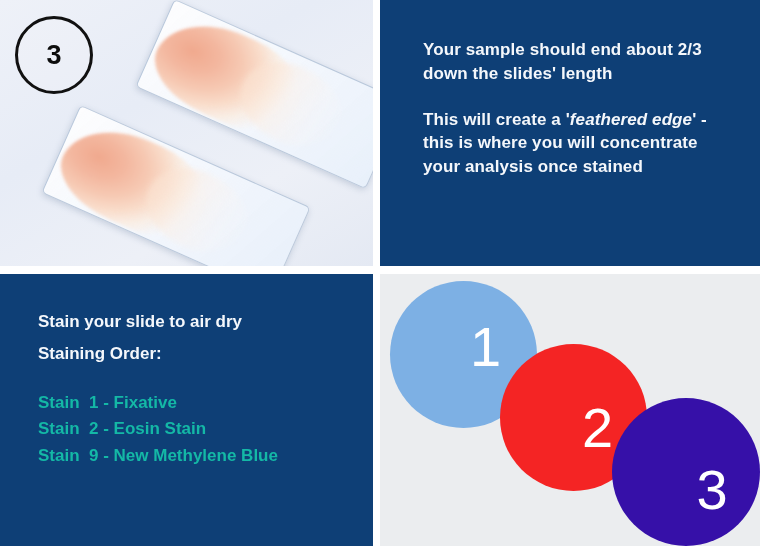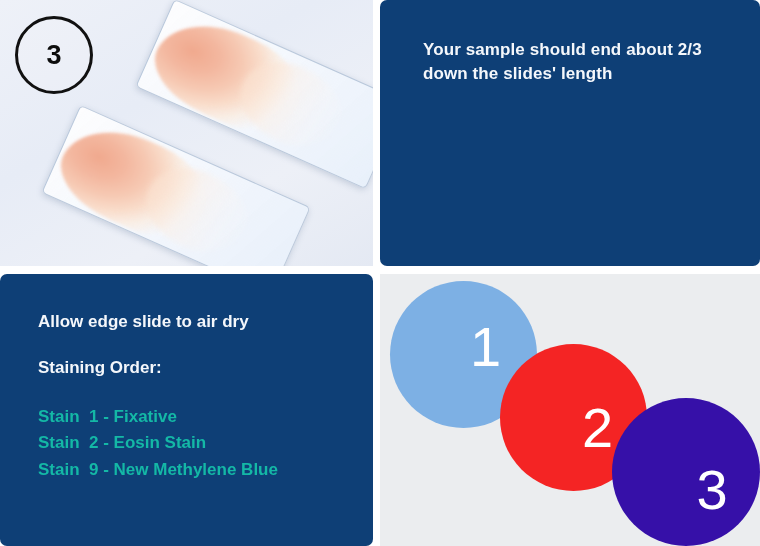--- a/index.html
+++ b/index.html
@@ -109,40 +109,39 @@
     font-size: 27px;
     font-weight: 700;
     color: #0d0d0d;
     line-height: 1;
   }
 
   
   .navy {
     background: #0e3f76;
     color: #ffffff;
-    border-radius: 7px;
   }
 
   #panel-note     { padding: 38px 26px 20px 43px; }
   #panel-staining { padding: 38px 26px 20px 38px; }
 
   .para {
     font-size: 17px;
     font-weight: 700;
     line-height: 1.40;
     letter-spacing: 0.1px;
     color: #f4f7fb;
   }
   .para + .para { margin-top: 22px; }
 
   .em-italic { font-style: italic; font-weight: 700; }
 
   #heading-air-dry     { font-size: 17px; font-weight: 700; color: #f4f7fb; }
   #heading-staining-order {
-    font-size: 17px; font-weight: 700; color: #f4f7fb; margin-top: 26px;
+    font-size: 17px; font-weight: 700; color: #f4f7fb; margin-top: 12px;
   }
 
   #stain-list {
     list-style: none;
     margin-top: 26px;
   }
   .stain-item {
     font-size: 17px;
     font-weight: 700;
     color: #14b8a6;
@@ -199,26 +198,29 @@
       <span id="step-badge-number">3</span>
     </div>
   </div>
 
   <div class="panel navy" id="panel-note" style="background: rgb(14, 63, 118); color: rgb(244, 247, 251);">
 
     <p class="para">
       <span>Your sample should end about 2/3 down the slides' length</span>
     </p>
 
+    <p class="para">
+      <span>This will create a '</span><span class="em-italic">feathered edge</span><span>' - this is where you will concentrate your analysis once stained</span>
+    </p>
 
   </div>
 
   <div class="panel navy" id="panel-staining" style="background: rgb(14, 63, 118); color: rgb(244, 247, 251);">
 
-    <div id="heading-air-dry">Allow edge slide to air dry</div>
+    <div id="heading-air-dry">Stain your slide to air dry</div>
 
     <div id="heading-staining-order">Staining Order:</div>
 
     <ul id="stain-list">
       <li class="stain-item">Stain  1 - Fixative</li>
       <li class="stain-item">Stain  2 - Eosin Stain</li>
       <li class="stain-item">Stain  9 - New Methylene Blue</li>
     </ul>
 
   </div>

